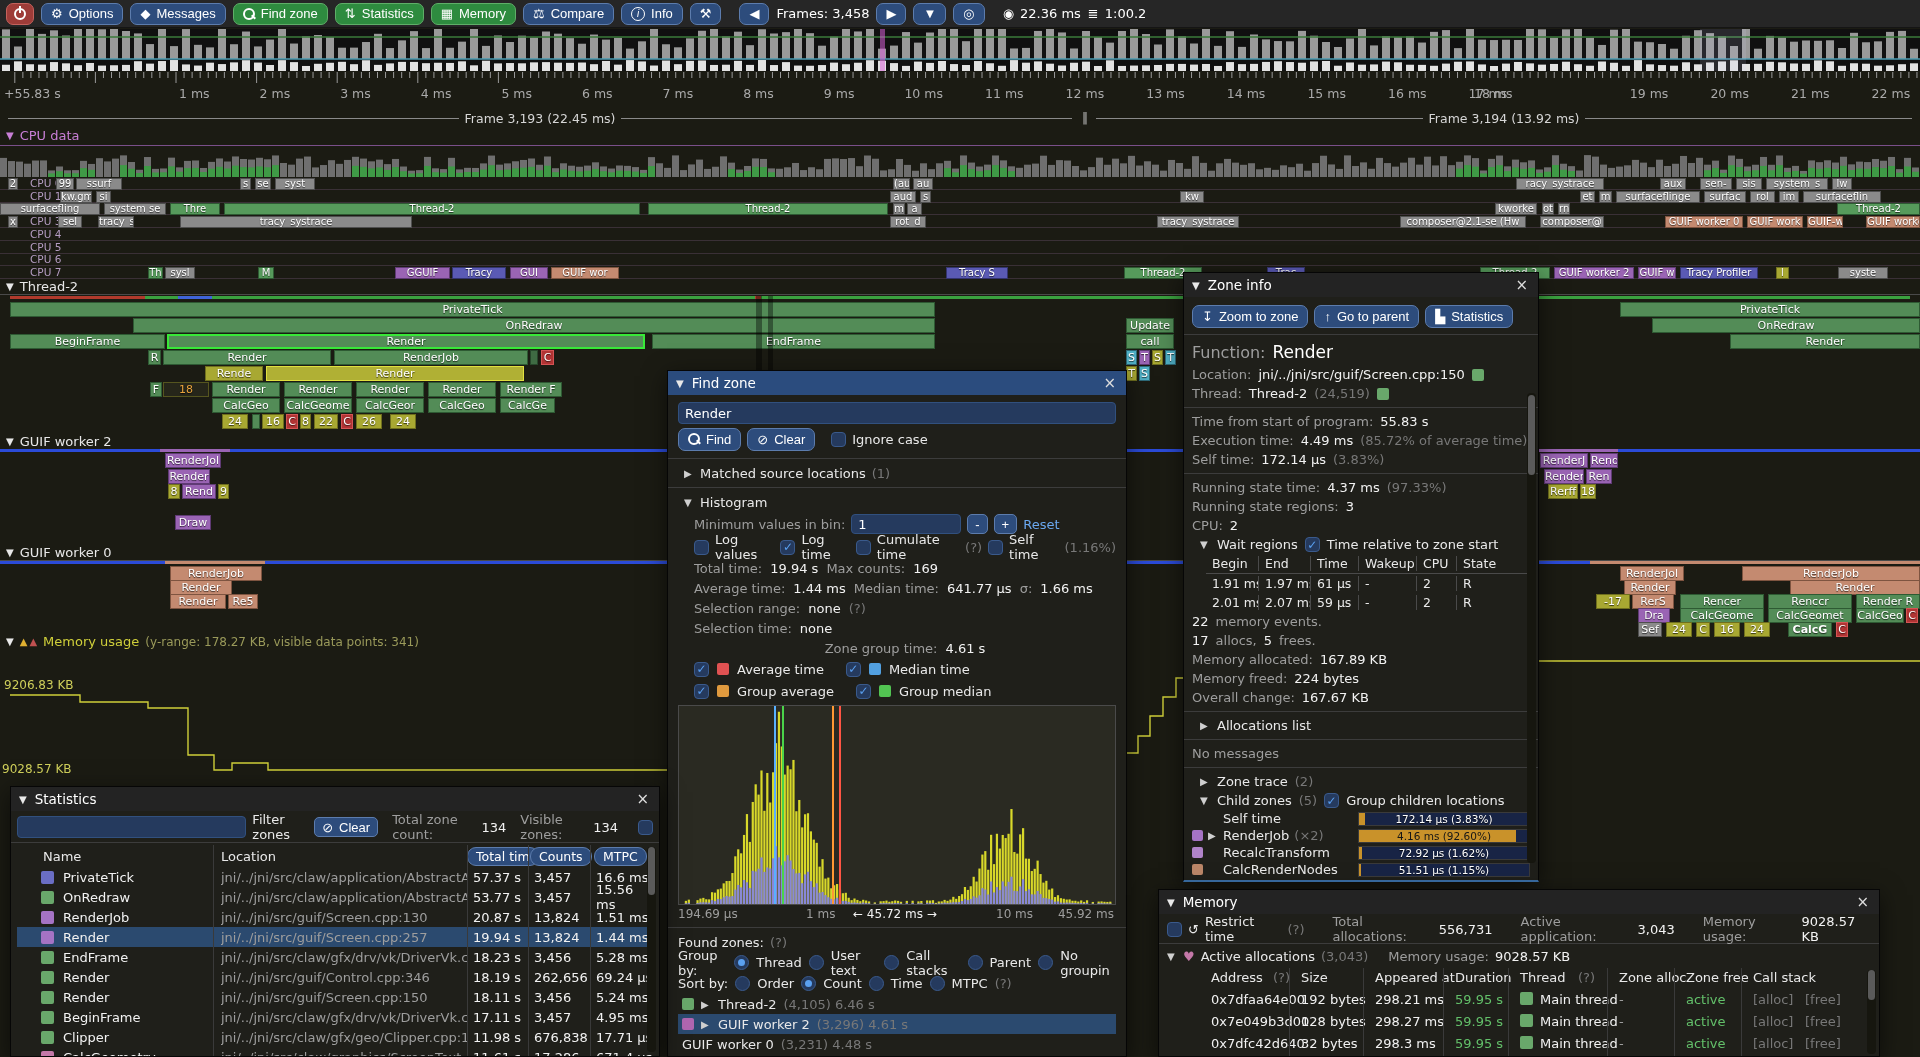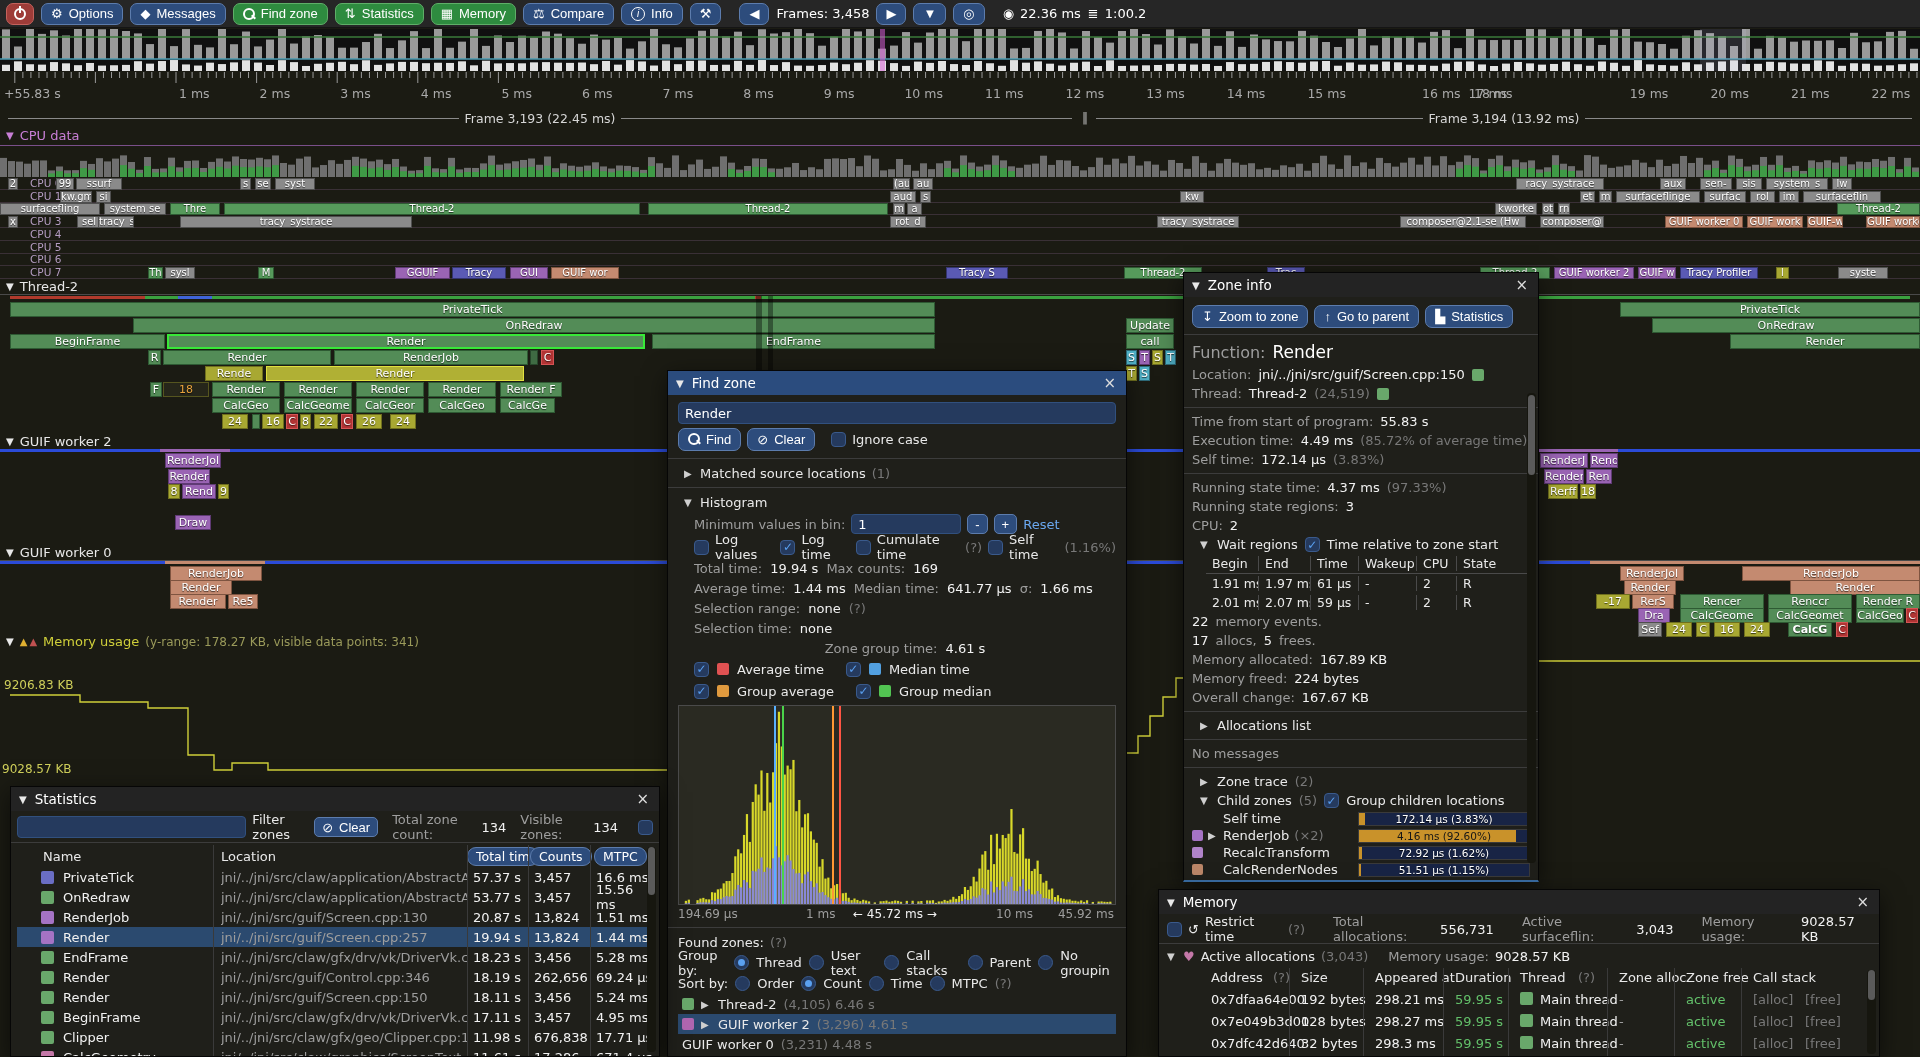--- a/index.html
+++ b/index.html
@@ -752,21 +752,21 @@
       <span class="tick-label" style="left: 582px;">6 ms</span>
       <span class="tick-label" style="left: 662.6px;">7 ms</span>
       <span class="tick-label" style="left: 743.2px;">8 ms</span>
       <span class="tick-label" style="left: 823.8px;">9 ms</span>
       <span class="tick-label" style="left: 904.4px;">10 ms</span>
       <span class="tick-label" style="left: 985px;">11 ms</span>
       <span class="tick-label" style="left: 1065.6px;">12 ms</span>
       <span class="tick-label" style="left: 1146.2px;">13 ms</span>
       <span class="tick-label" style="left: 1226.8px;">14 ms</span>
       <span class="tick-label" style="left: 1307.4px;">15 ms</span>
-      <span class="tick-label" style="left: 1388px; margin-left: 34px;">16 ms</span>
+      <span class="tick-label" style="left: 1388px;">16 ms</span>
       <span class="tick-label" style="left: 1468.6px;">17 ms</span>
       <span class="tick-label" style="left: 1474px;">18 ms</span>
       <span class="tick-label" style="left: 1629.8px;">19 ms</span>
       <span class="tick-label" style="left: 1710.4px;">20 ms</span>
       <span class="tick-label" style="left: 1791px;">21 ms</span>
       <span class="tick-label" style="left: 1871.6px;">22 ms</span>
     </div>
   <div id="framebar">
       <div class="frame-seg" style="left: 8px; width: 1064px;">
         <span>Frame 3,193 (22.45 ms)</span>
@@ -1184,21 +1184,21 @@
       <div class="zone cpu-block" style="left: 648px; top: 203px; width: 240px; height: 12px; background: rgb(86, 154, 91); border-color: rgb(46, 90, 51);">Thread-2</div>
       <div class="zone cpu-block" style="left: 893px; top: 203px; width: 12px; height: 12px; background: rgb(138, 138, 138); border-color: rgb(79, 79, 79);">m</div>
       <div class="zone cpu-block" style="left: 907px; top: 203px; width: 15px; height: 12px; background: rgb(138, 138, 138); border-color: rgb(79, 79, 79);">a</div>
       <div class="zone cpu-block" style="left: 1495px; top: 203px; width: 42px; height: 12px; background: rgb(138, 138, 138); border-color: rgb(79, 79, 79);">kworke</div>
       <div class="zone cpu-block" style="left: 1542px; top: 203px; width: 12px; height: 12px; background: rgb(138, 138, 138); border-color: rgb(79, 79, 79);">ot</div>
       <div class="zone cpu-block" style="left: 1558px; top: 203px; width: 12px; height: 12px; background: rgb(138, 138, 138); border-color: rgb(79, 79, 79);">rn</div>
       <div class="zone cpu-block" style="left: 1837px; top: 203px; width: 83px; height: 12px; background: rgb(86, 154, 91); border-color: rgb(46, 90, 51);">Thread-2</div>
       <span class="cpu-label" style="left: 30px; top: 215px;">CPU 3</span>
       <div class="underline" style="top: 227px; background: rgba(150, 110, 160, 0.25);"></div>
       <div class="zone cpu-block" style="left: 8px; top: 216px; width: 10px; height: 12px; background: rgb(138, 138, 138); border-color: rgb(79, 79, 79);">x</div>
-      <div class="zone cpu-block" style="left: 58px; top: 216px; width: 24px; height: 12px; background: rgb(138, 138, 138); border-color: rgb(79, 79, 79); margin-left: 19px;">sel</div>
+      <div class="zone cpu-block" style="left: 58px; top: 216px; width: 24px; height: 12px; background: rgb(138, 138, 138); border-color: rgb(79, 79, 79);">sel</div>
       <div class="zone cpu-block" style="left: 98px; top: 216px; width: 36px; height: 12px; background: rgb(138, 138, 138); border-color: rgb(79, 79, 79);">tracy_sysn</div>
       <div class="zone cpu-block" style="left: 180px; top: 216px; width: 232px; height: 12px; background: rgb(138, 138, 138); border-color: rgb(79, 79, 79);">tracy_systrace</div>
       <div class="zone cpu-block" style="left: 890px; top: 216px; width: 36px; height: 12px; background: rgb(138, 138, 138); border-color: rgb(79, 79, 79);">rot_d</div>
       <div class="zone cpu-block" style="left: 1157px; top: 216px; width: 82px; height: 12px; background: rgb(138, 138, 138); border-color: rgb(79, 79, 79);">tracy_systrace</div>
       <div class="zone cpu-block" style="left: 1400px; top: 216px; width: 126px; height: 12px; background: rgb(138, 138, 138); border-color: rgb(79, 79, 79);">composer@2.1-se (Hw</div>
       <div class="zone cpu-block" style="left: 1540px; top: 216px; width: 64px; height: 12px; background: rgb(138, 138, 138); border-color: rgb(79, 79, 79);">composer@</div>
       <div class="zone cpu-block" style="left: 1665px; top: 216px; width: 78px; height: 12px; background: rgb(196, 138, 112); border-color: rgb(126, 84, 64);">GUIF worker 0</div>
       <div class="zone cpu-block" style="left: 1747px; top: 216px; width: 56px; height: 12px; background: rgb(196, 138, 112); border-color: rgb(126, 84, 64);">GUIF work</div>
       <div class="zone cpu-block" style="left: 1807px; top: 216px; width: 36px; height: 12px; background: rgb(196, 138, 112); border-color: rgb(126, 84, 64);">GUIF-w</div>
       <div class="zone cpu-block" style="left: 1866px; top: 216px; width: 54px; height: 12px; background: rgb(196, 138, 112); border-color: rgb(126, 84, 64);">GUIF worker 2</div>
@@ -2071,21 +2071,21 @@
           <span class="t-close">×</span>
         </div>
         <div class="win-body" style="padding: 3px 8px;">
           <div class="row" style="height: 24px;">
             <span class="chk"></span>
             <span>↺</span>
             <span>Restrict time</span>
             <span class="dim">(?)</span>
             <span class="lbl" style="margin-left: 22px;">Total allocations:</span>
             <span class="val">556,731</span>
-            <span class="lbl" style="margin-left: 22px;">Active surfaceflin:</span>
+            <span class="lbl" style="margin-left: 22px;">Active application:</span>
             <span class="val">3,043</span>
             <span class="lbl" style="margin-left: 22px;">Memory usage:</span>
             <span class="val">9028.57 KB</span>
           </div>
           <div class="sep" style="margin: 2px -8px;"></div>
           <div class="row" style="height: 20px;">
             <span class="exp-tri">▼</span>
             <span style="color: rgb(196, 120, 168);">♥</span>
             <span>Active allocations</span>
             <span class="dim">(3,043)</span>

